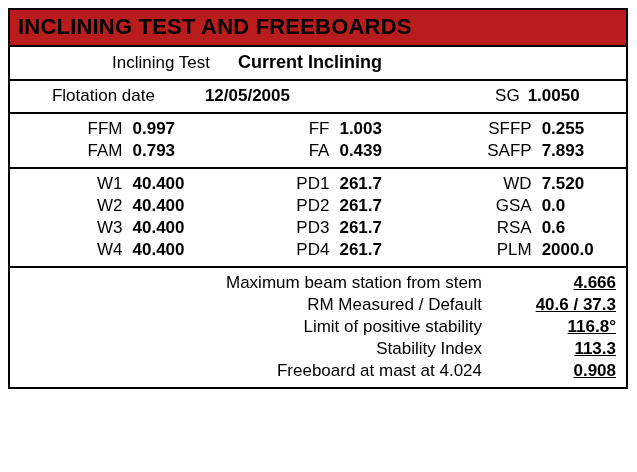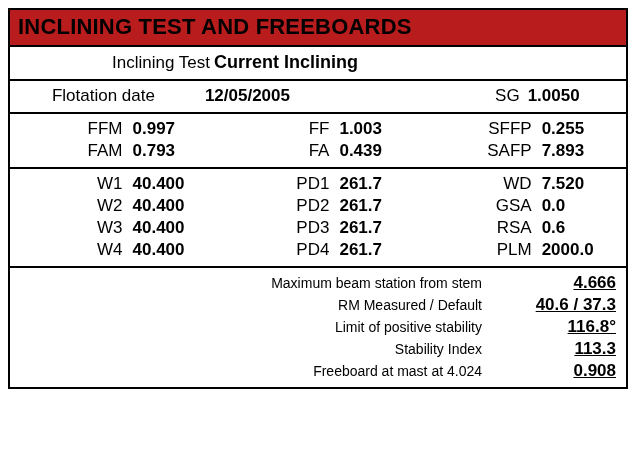--- a/index.html
+++ b/index.html
@@ -48,22 +48,22 @@
     font-size: 17px;
     text-align: right;
     white-space: nowrap;
   }
   .val {
     font-size: 17px;
     font-weight: bold;
     white-space: nowrap;
   }
   
-  .r-inclining .lbl { width: 200px; padding-right: 4px; }
-  .r-inclining .val { font-size: 18px; }
+  .r-inclining .lbl { width: 200px; padding-right: 12px; }
+  .r-inclining .val { font-size: 18px; margin-left: 16px; }
 
   
   .r-flot .lbl-a { width: 190px; padding-right: 8px; text-align: center; }
   .r-flot .val-a { width: 230px; }
   .r-flot .lbl-b { width: 90px; padding-right: 8px; }
   .r-flot .val-b { width: 100px; }
 
   
   .tri .c1-lbl { width: 120px; padding-right: 10px; }
   .tri .c1-val { width: 110px; }
@@ -74,21 +74,21 @@
 
   
   .sum-row {
     display: flex;
     align-items: baseline;
     padding: 1px 0;
   }
   .sum-lbl {
     flex: 1;
     text-align: right;
-    font-size: 14px;
+    font-size: 17px;
     padding-right: 14px;
     white-space: nowrap;
   }
   .sum-val {
     width: 120px;
     text-align: right;
     font-size: 17px;
     font-weight: bold;
     padding-right: 10px;
     white-space: nowrap;

